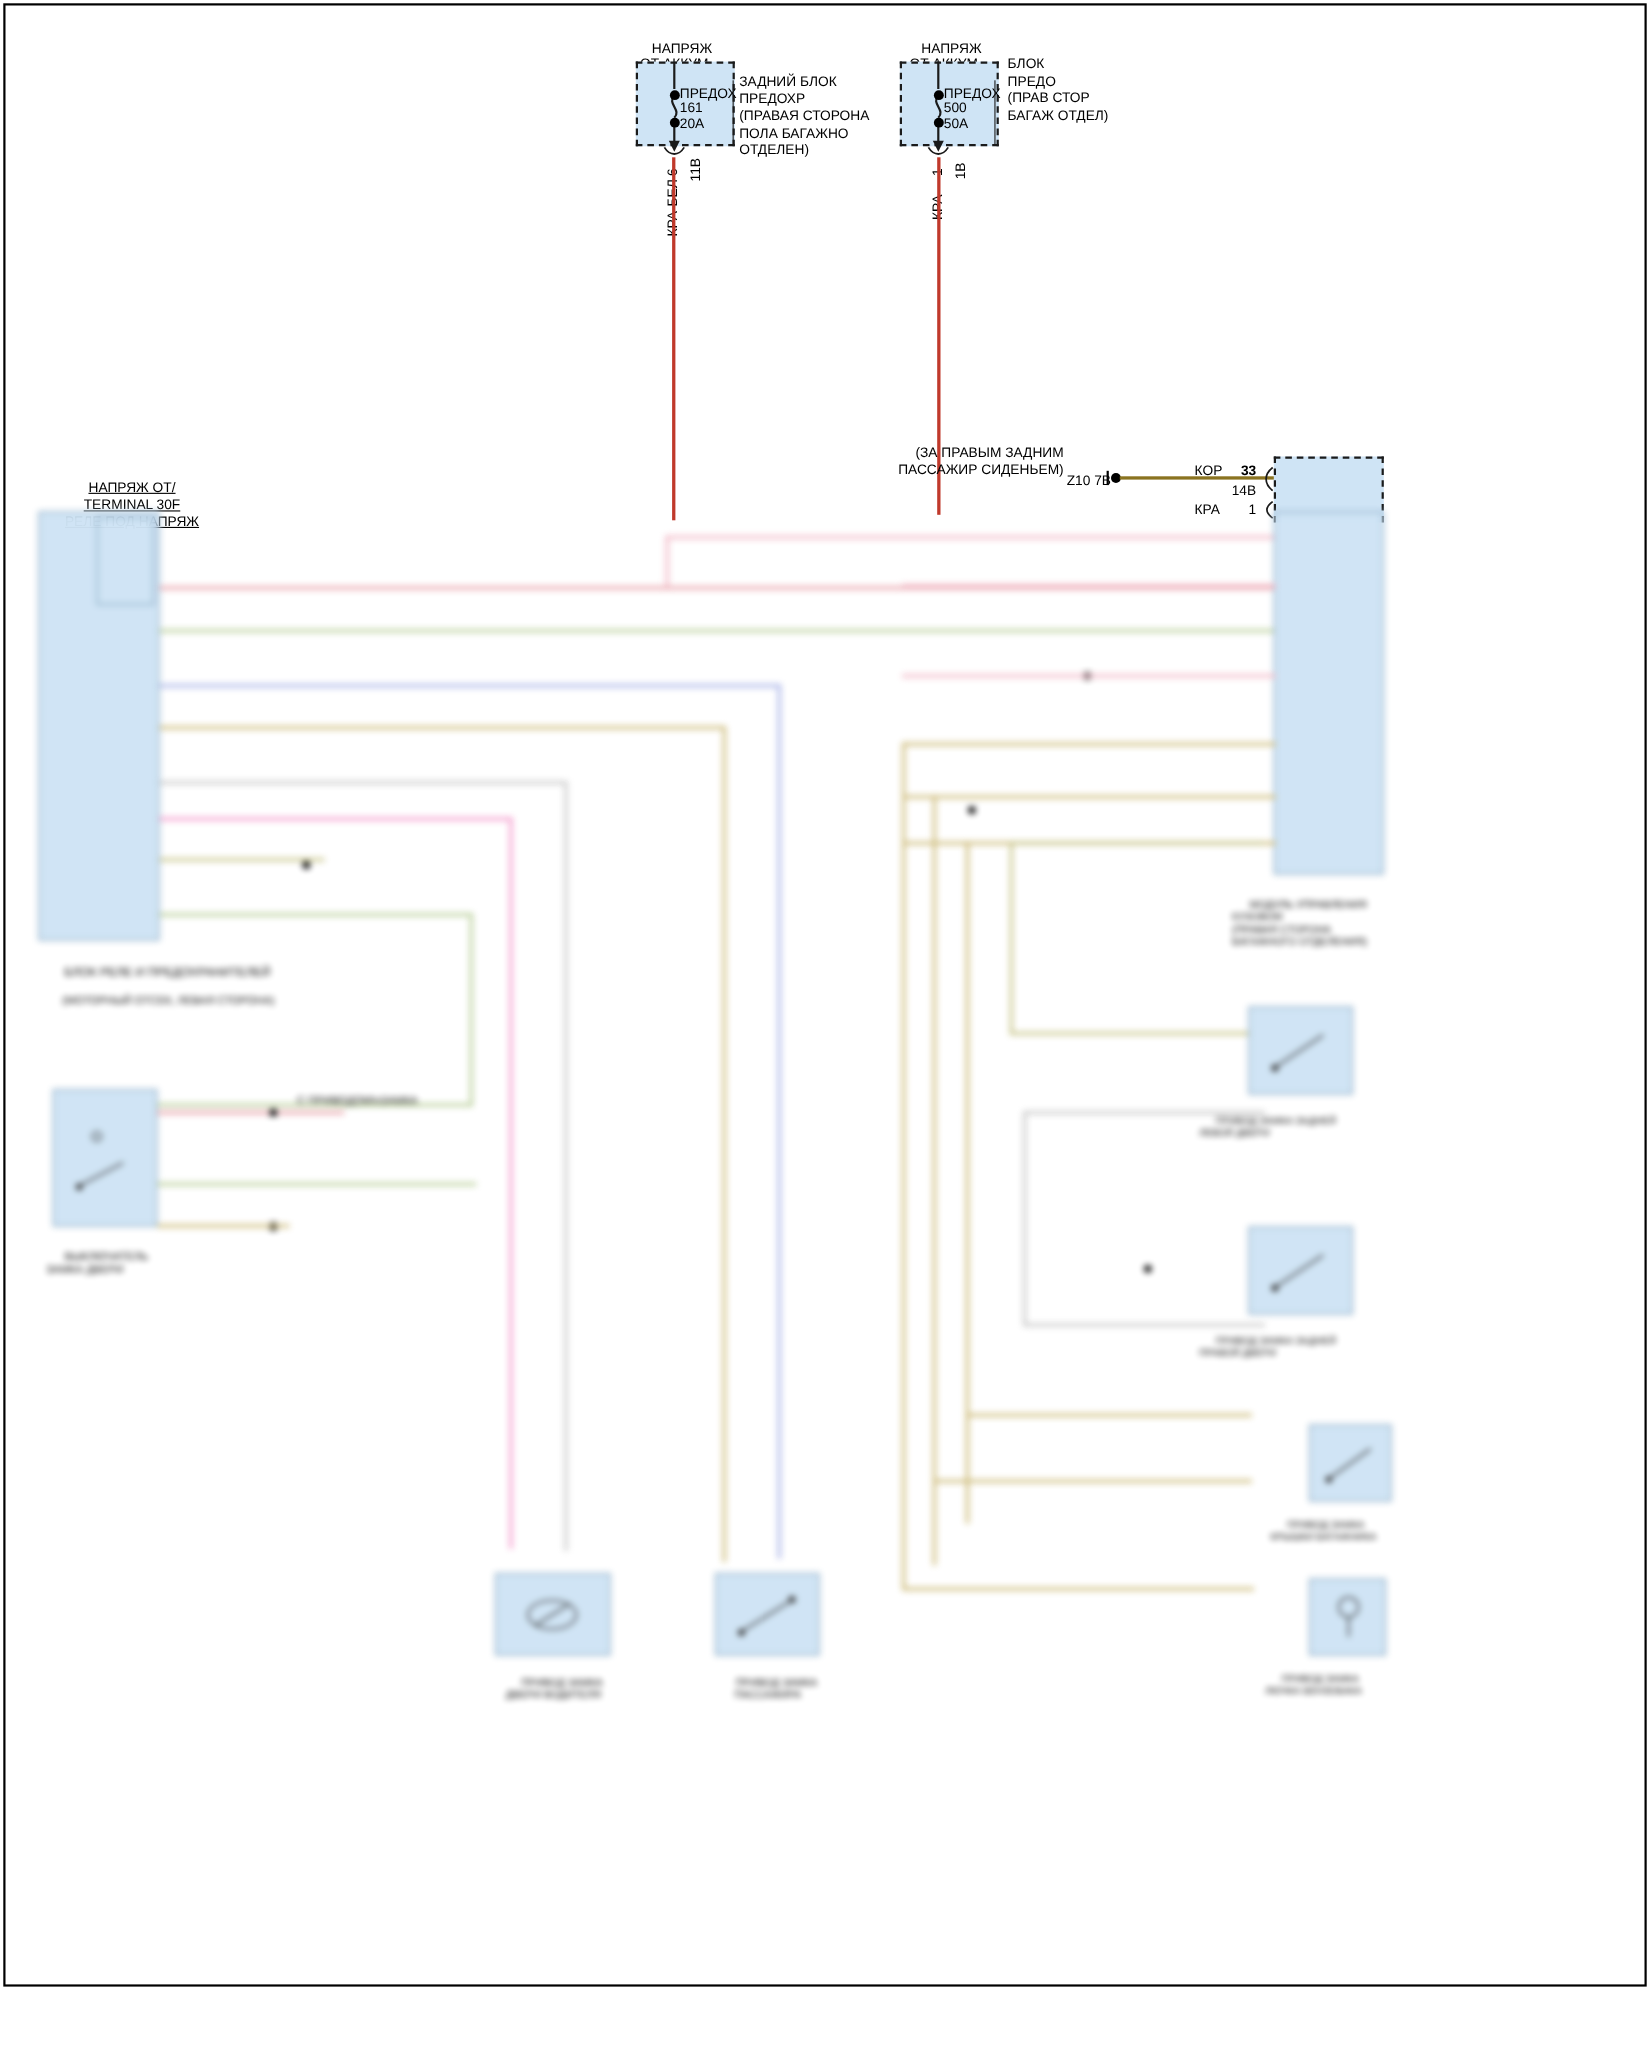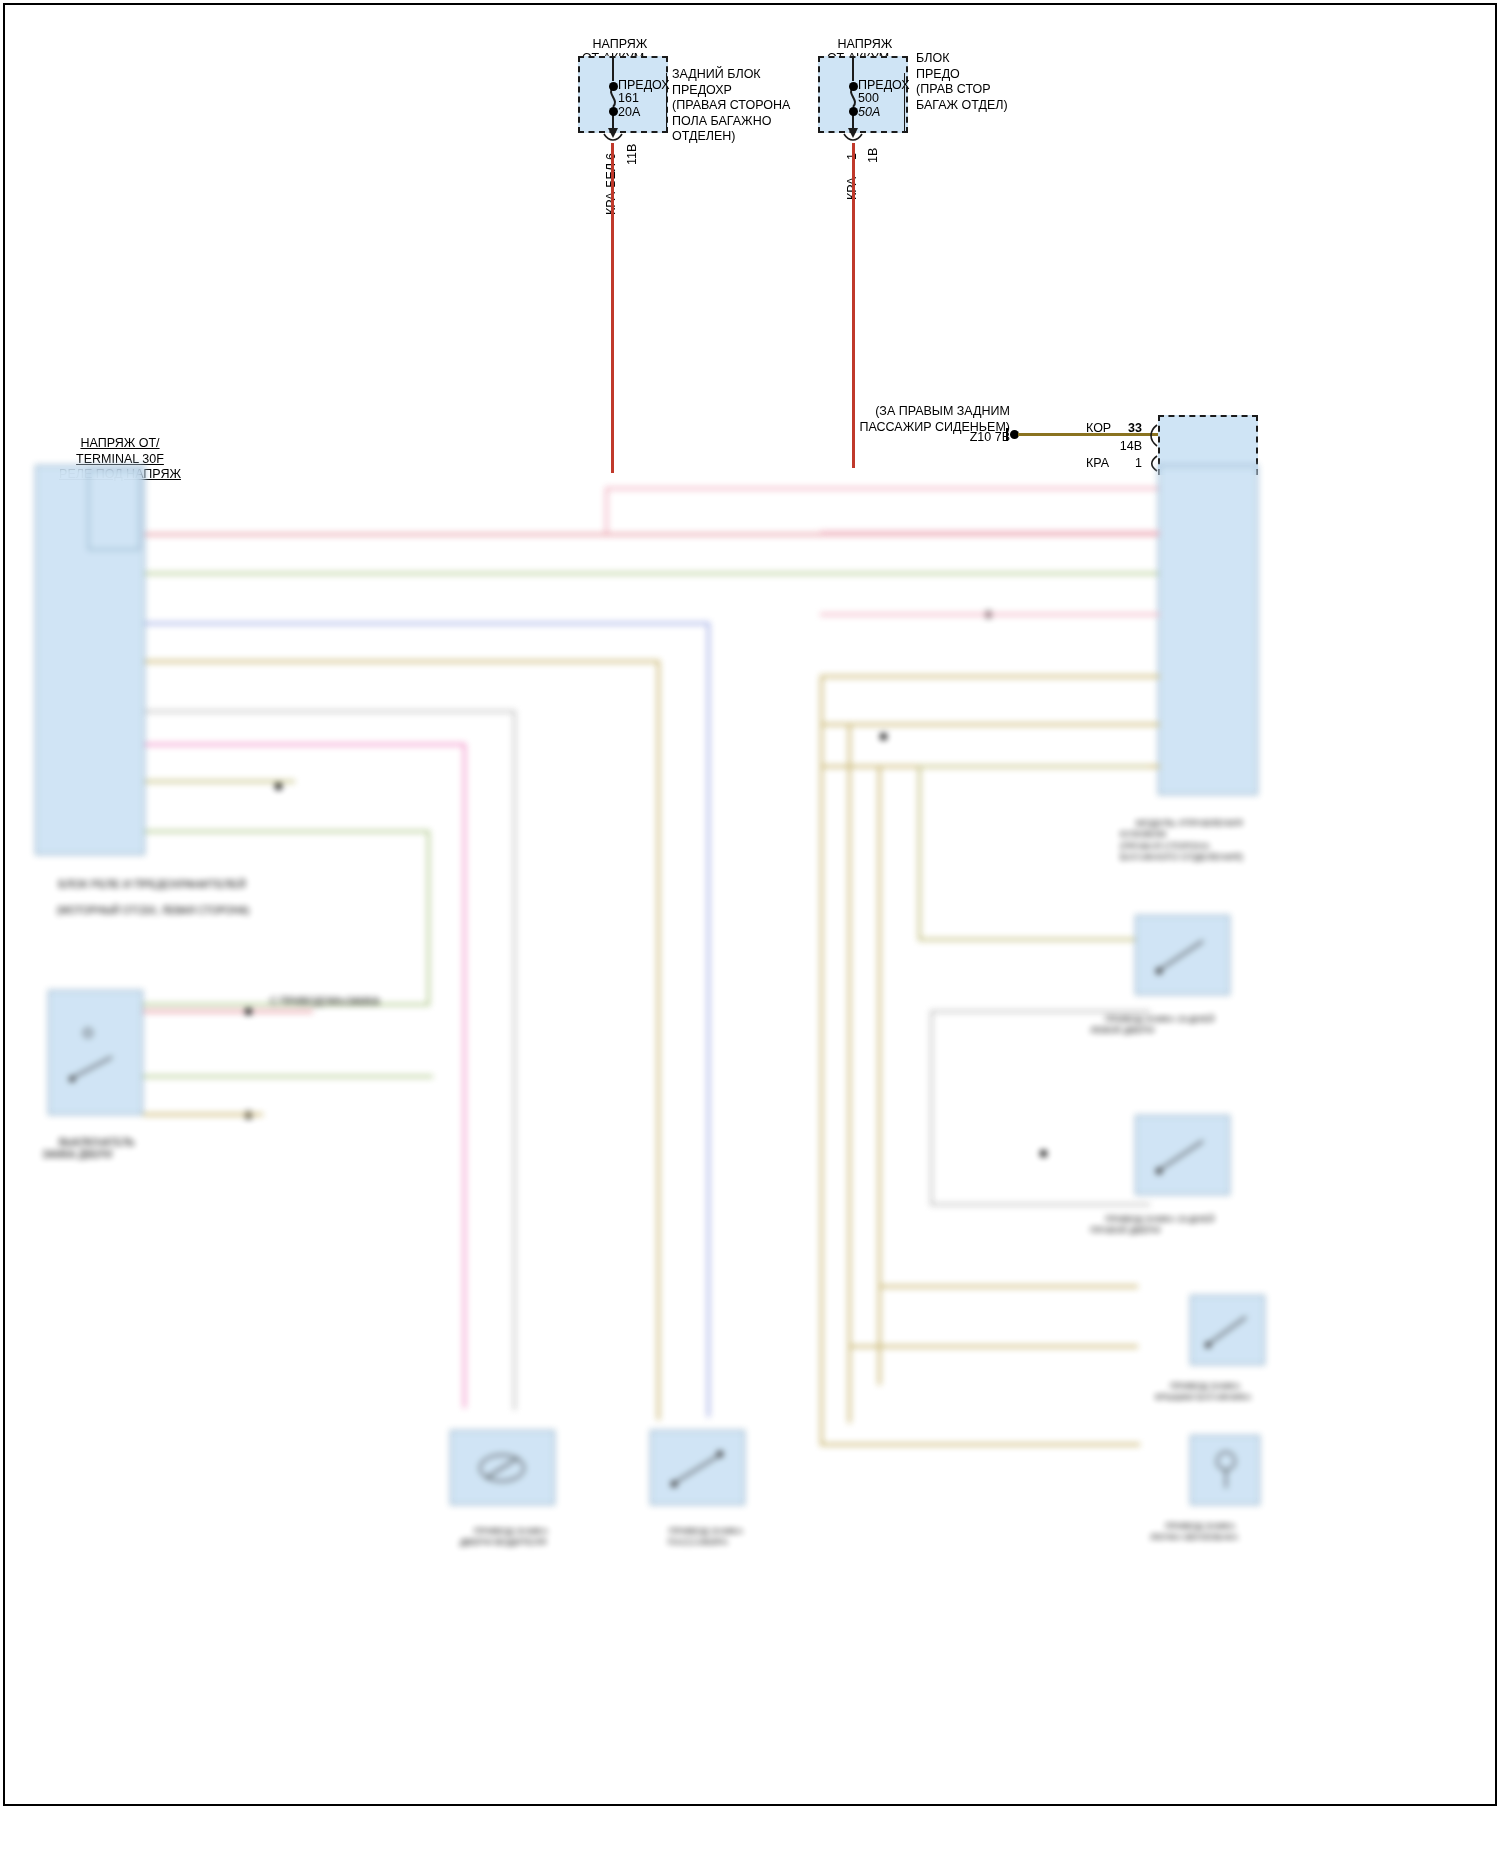--- a/index.html
+++ b/index.html
@@ -86,42 +86,42 @@
     <line x1="35" y1="6" x2="35" y2="31" class="fusewire"></line>
     <path d="M35 37 C 28 44, 42 50, 35 57" class="fusewire"></path>
     <line x1="35" y1="62" x2="35" y2="80" class="fusewire"></line>
     <polygon points="35,88 30,78 40,78" fill="#1b1b1b"></polygon>
   </svg>
   <div class="dot" style="left:849px;top:82px;"></div>
   <div class="dot" style="left:849px;top:107px;"></div>
 
   <div class="txt" style="left: 858px; top: 78px; white-space: pre;">ПРЕДОХ</div>
   <div class="txt" style="left: 858px; top: 91px; white-space: pre;">500</div>
-  <div class="txt" style="left: 858px; top: 105px; white-space: pre; font-style: italic;">50А</div>
+  <div class="txt" style="left: 858px; top: 105px; white-space: pre;">50А</div>
   <div class="abs" style="left:904px;top:73px;width:1px;height:58px;background:#1b1b1b;"></div>
 
   <div class="txt" style="left: 916px; top: 51px; line-height: 15.5px; white-space: pre;">БЛОК
 ПРЕДО
 (ПРАВ СТОР
 БАГАЖ ОТДЕЛ)</div>
 
   <svg class="abs" style="left:840px;top:133px;width:26px;height:14px;">
     <path d="M4 1 C 9 9, 17 9, 22 1" stroke="#1b1b1b" fill="none" stroke-width="1.6"></path>
   </svg>
   <div class="vtxt" style="left: 845px; top: 160px; white-space: pre;">1</div>
   <div class="vtxt" style="left: 866px; top: 163px; white-space: pre;">1В</div>
   <div class="vtxt" style="left: 845px; top: 200px; white-space: pre;">КРА</div>
 
   <div class="wire" style="left:852px;top:143px;width:2.5px;height:325px;background:#c0392b;"></div>
 
   <div class="txt c" style="left: 10px; top: 436px; width: 220px; line-height: 15.5px; white-space: pre; text-decoration: underline;">НАПРЯЖ ОТ/
 TERMINAL 30F
 РЕЛЕ ПОД НАПРЯЖ</div>
 
-  <div class="txt r" style="left: 810px; top: 404px; width: 200px; line-height: 15.5px; white-space: pre;">(ЗА ПРАВЫМ ЗАДНИМ
+  <div class="txt r" style="left: 767px; top: 404px; width: 200px; line-height: 15.5px; white-space: pre;">(ЗА ПРАВЫМ ЗАДНИМ
 ПАССАЖИР СИДЕНЬЕМ)</div>
   <div class="txt r" style="left: 900px; top: 430px; width: 110px; white-space: pre;">Z10 7В</div>
 
   <div class="abs" style="left:1006px;top:428px;width:2px;height:13px;background:#000;"></div>
   <div class="dot" style="left:1010px;top:430px;"></div>
 
   <div class="wire" style="left:1018px;top:433px;width:142px;height:2.5px;background:#8a7320;"></div>
 
   <div class="txt" style="left: 1086px; top: 421px; white-space: pre;">КОР</div>
   <div class="txt r" style="left: 1100px; top: 421px; width: 42px; white-space: pre; font-weight: bold;">33</div>

